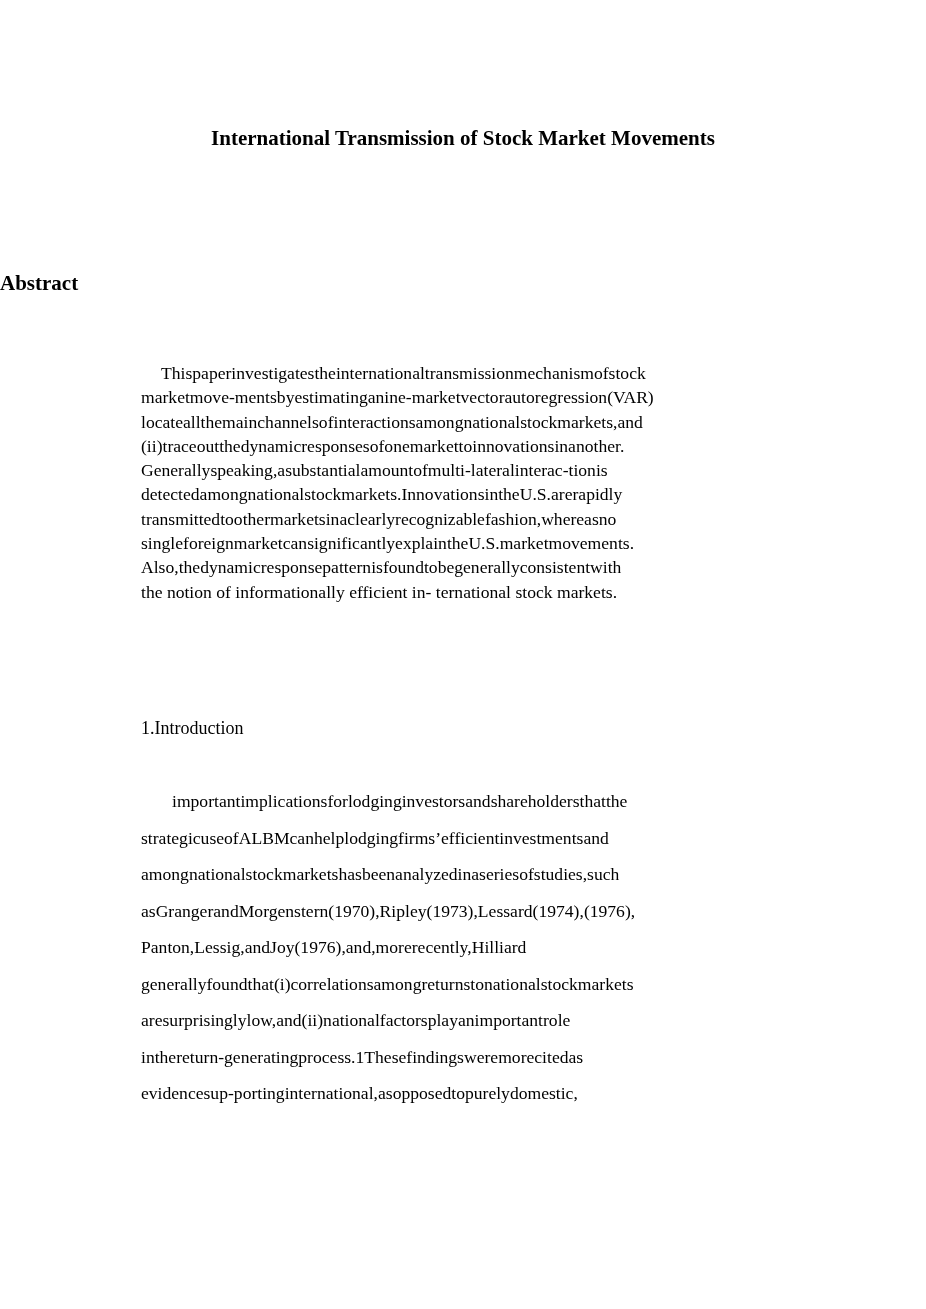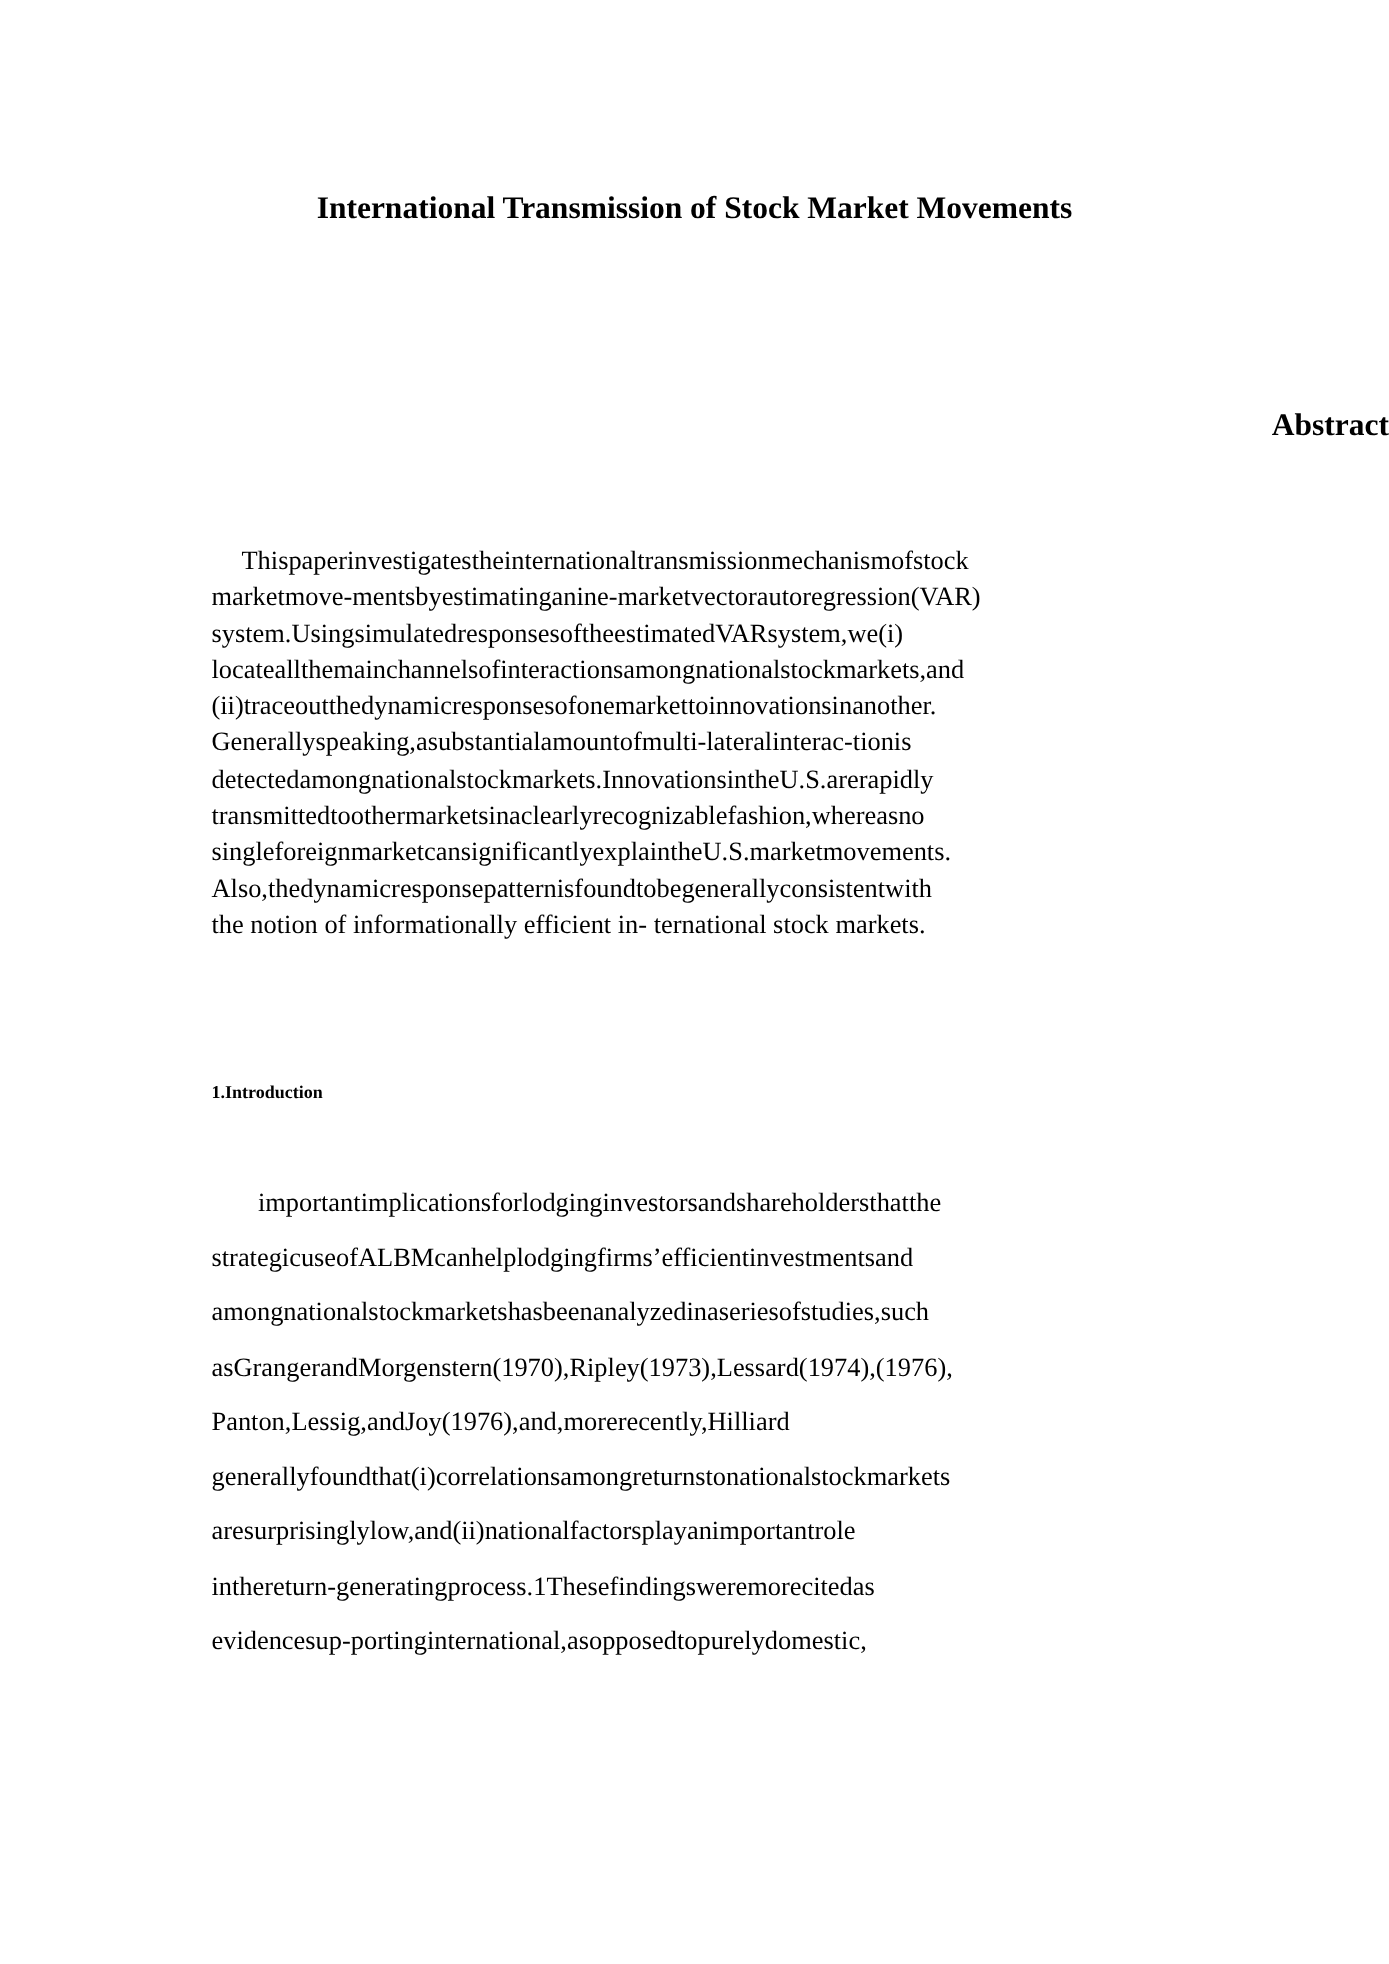--- a/index.html
+++ b/index.html
@@ -6,36 +6,36 @@
     body {
       width: 926px; height: 1309px; position: relative; overflow: hidden;
       font-family: "Liberation Serif", "DejaVu Serif", serif; color: #000;
     }
     .title {
       position: absolute; top: 124px; left: 0; width: 926px;
       text-align: center; font-weight: bold; font-size: 21px; line-height: 28px;
     }
     .abstract-heading {
       position: absolute; top: 269px; left: 0; width: 926px;
-      text-align: right; font-weight: bold; font-size: 21px; line-height: 28px;
+      text-align: left; font-weight: bold; font-size: 21px; line-height: 28px;
     }
     .abstract-body {
       position: absolute; top: 330px; left: 141px; width: 647px;
       font-size: 17.6px;
       margin-top: 31px;
     }
     .abstract-body .line {
       display: block; height: 24.3px; line-height: 24.3px;
       text-align: justify; text-align-last: justify; white-space: nowrap;
     }
     .abstract-body .line.first { text-indent: 20px; }
     .abstract-body .line.last { text-align-last: left; }
     .section-heading {
       position: absolute; top: 718px; left: 141px;
-      font-weight: bold; font-size: 12px; line-height: 20px; text-align: right;
+      font-weight: normal; font-size: 18px; line-height: 20px; text-align: right;
     }
     .intro-body {
       position: absolute; top: 752px; left: 141px; width: 639px;
       font-size: 17.6px;
     }
     .intro-body .line {
       display: block; height: 36.5px; line-height: 28px;
       text-align: justify; text-align-last: justify; white-space: pre;
     }
     .intro-body .line.first { text-indent: 31px; }
@@ -45,21 +45,20 @@
 <body>
 
 <div>
   <h1 class="title" style="margin:0;">International Transmission of Stock Market Movements</h1>
 
   <h2 class="abstract-heading" style="margin:0;">Abstract</h2>
 
   <div class="abstract-body">
     <span class="line first js-line" style="text-indent: 0px; padding-left: 20px;"><span>This</span><span>paper</span><span>investigates</span><span>the</span><span>international</span><span>transmission</span><span>mechanism</span><span>of</span><span>stock</span></span>
     <span class="line js-line"><span>market</span><span>move-</span><span>ments</span><span>by</span><span>estimating</span><span>a</span><span>nine-market</span><span>vector</span><span>autoregression</span><span>(VAR)</span></span>
-    <span class="line js-line"><span>system.</span><span>Using</span><span>simulated</span><span>responses</span><span>of</span><span>the</span><span>estimated</span><span>VAR</span><span>system,</span><span>we</span><span>(i)</span></span>
     <span class="line js-line"><span>locate</span><span>all</span><span>the</span><span>main</span><span>channels</span><span>of</span><span>interactions</span><span>among</span><span>national</span><span>stock</span><span>markets,</span><span>and</span></span>
     <span class="line js-line"><span>(ii)</span><span>trace</span><span>out</span><span>the</span><span>dynamic</span><span>responses</span><span>of</span><span>one</span><span>market</span><span>to</span><span>innovations</span><span>in</span><span>another.</span></span>
     <span class="line js-line"><span>Generally</span><span>speaking,</span><span>a</span><span>substantial</span><span>amount</span><span>of</span><span>multi-lateral</span><span>interac-</span><span>tion</span><span>is</span></span>
     <span class="line js-line"><span>detected</span><span>among</span><span>national</span><span>stock</span><span>markets.</span><span>Innovations</span><span>in</span><span>the</span><span>U.S.</span><span>are</span><span>rapidly</span></span>
     <span class="line js-line"><span>transmitted</span><span>to</span><span>other</span><span>markets</span><span>in</span><span>a</span><span>clearly</span><span>recognizable</span><span>fashion,</span><span>whereas</span><span>no</span></span>
     <span class="line js-line"><span>single</span><span>foreign</span><span>market</span><span>can</span><span>significantly</span><span>explain</span><span>the</span><span>U.S.</span><span>market</span><span>movements.</span></span>
     <span class="line js-line"><span>Also,</span><span>the</span><span>dynamic</span><span>response</span><span>pattern</span><span>is</span><span>found</span><span>to</span><span>be</span><span>generally</span><span>consistent</span><span>with</span></span>
     <span class="line last">the notion of informationally efficient in- ternational stock markets.</span>
   </div>
 

